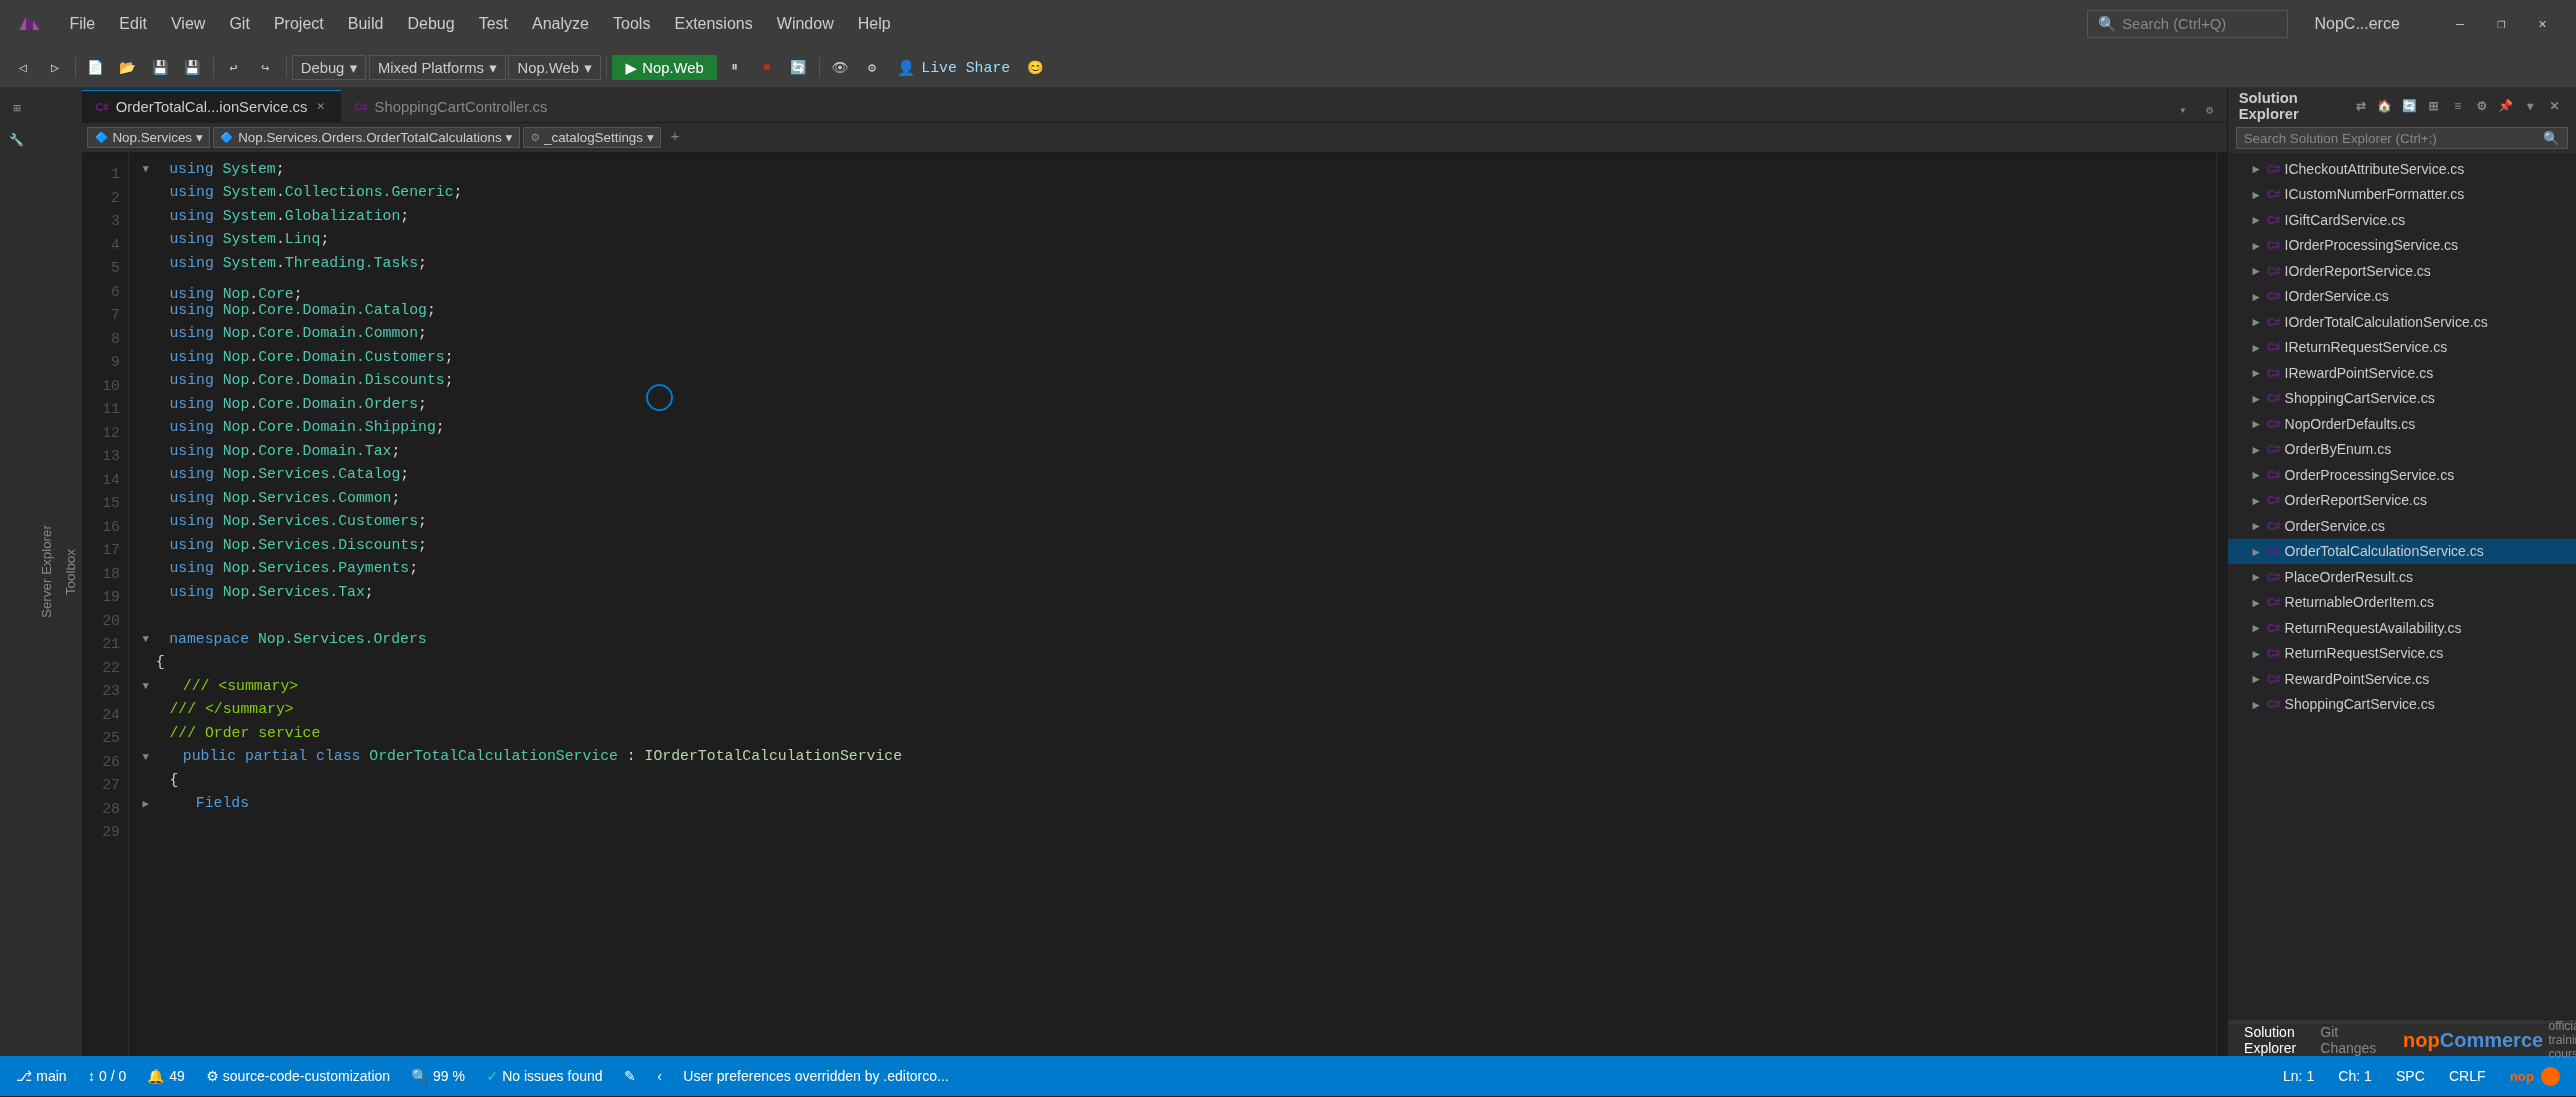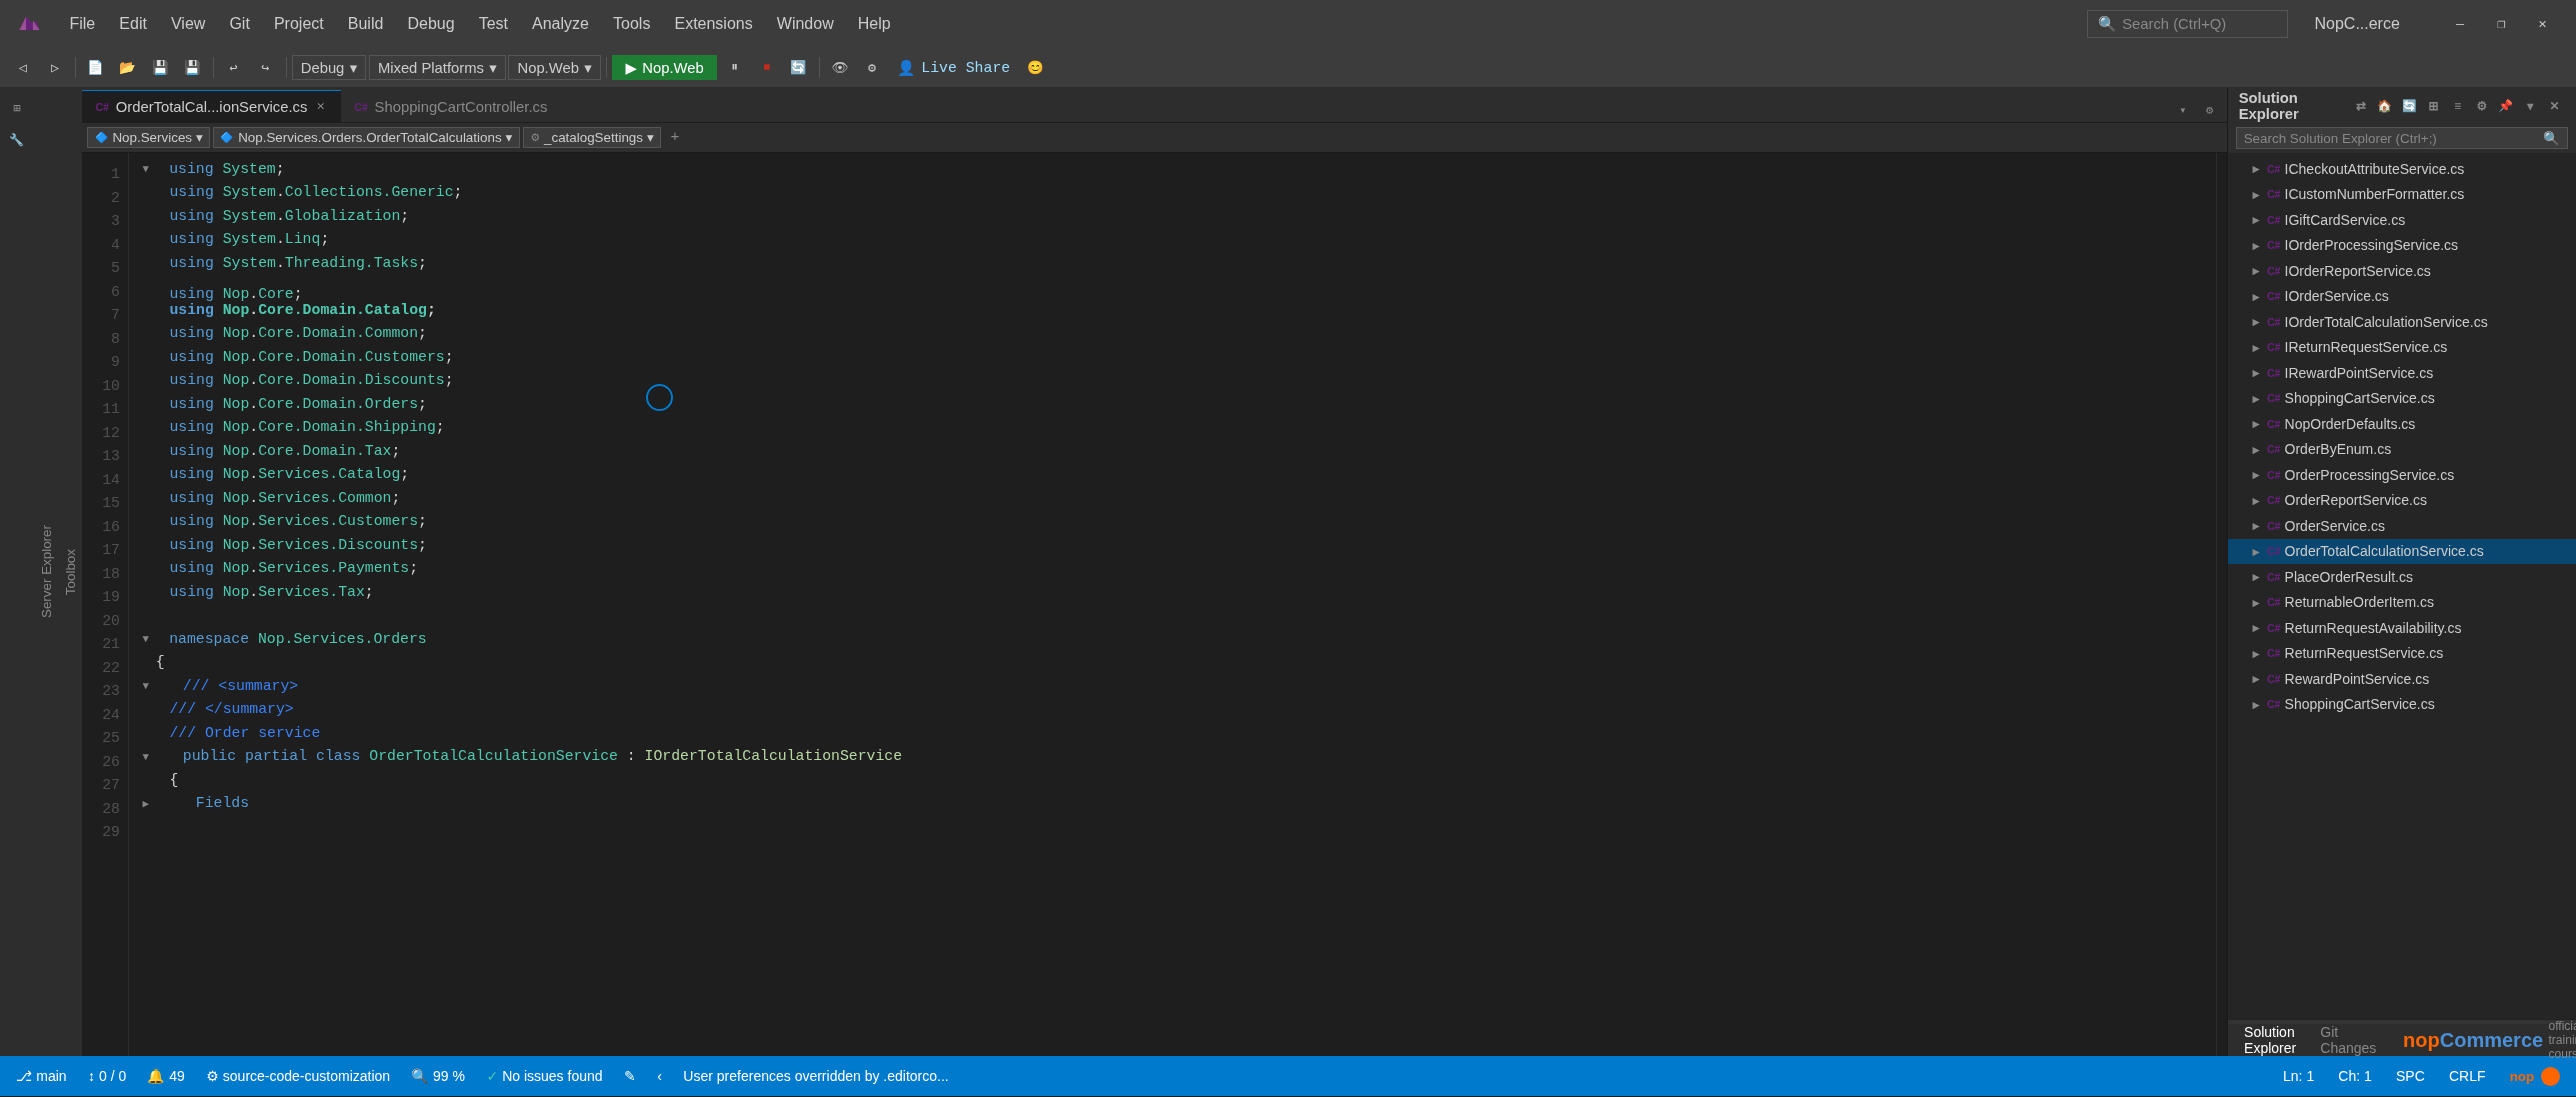--- a/index.html
+++ b/index.html
@@ -320,21 +320,21 @@
       display: inline-block;
       width: 13.4px;
       color: #858585;
       font-size: 10.7px;
       cursor: pointer;
     }
     
     .kw { color: #569cd6; }
     .ns { color: #4ec9b0; }
     .cls { color: #4ec9b0; }
-    .cmt { color: #3b82f6; }
+    .cmt { color: #84cc16; }
     .punct { color: #d4d4d4; }
     .iface { color: #b8d7a3; }
 
     
     .cursor-circle {
       position: absolute;
       width: 27px;
       height: 27px;
       border-radius: 50%;
       border: 2px solid #007acc;
@@ -662,21 +662,21 @@
 
         <div class="code-line">
           <span style="padding-left:27px;"><span class="kw">using</span> <span class="ns">System</span>.<span class="cls">Threading.Tasks</span>;</span>
         </div>
 
         <div class="code-line">
           <span style="padding-left:27px;margin-top:16px;"><span class="kw">using</span> <span class="ns">Nop</span>.<span class="cls">Core</span>;</span>
         </div>
 
         <div class="code-line">
-          <span style="padding-left:27px;font-weight:bold;"><span class="kw">using</span> <span class="ns">Nop</span>.<span class="cls">Core.Domain.Catalog</span>;</span>
+          <span style="padding-left:27px;"><span class="kw">using</span> <span class="ns">Nop</span>.<span class="cls">Core.Domain.Catalog</span>;</span>
         </div>
 
         <div class="code-line">
           <span style="padding-left:27px;"><span class="kw">using</span> <span class="ns">Nop</span>.<span class="cls">Core.Domain.Common</span>;</span>
         </div>
 
         <div class="code-line">
           <span style="padding-left:27px;"><span class="kw">using</span> <span class="ns">Nop</span>.<span class="cls">Core.Domain.Customers</span>;</span>
         </div>
 

